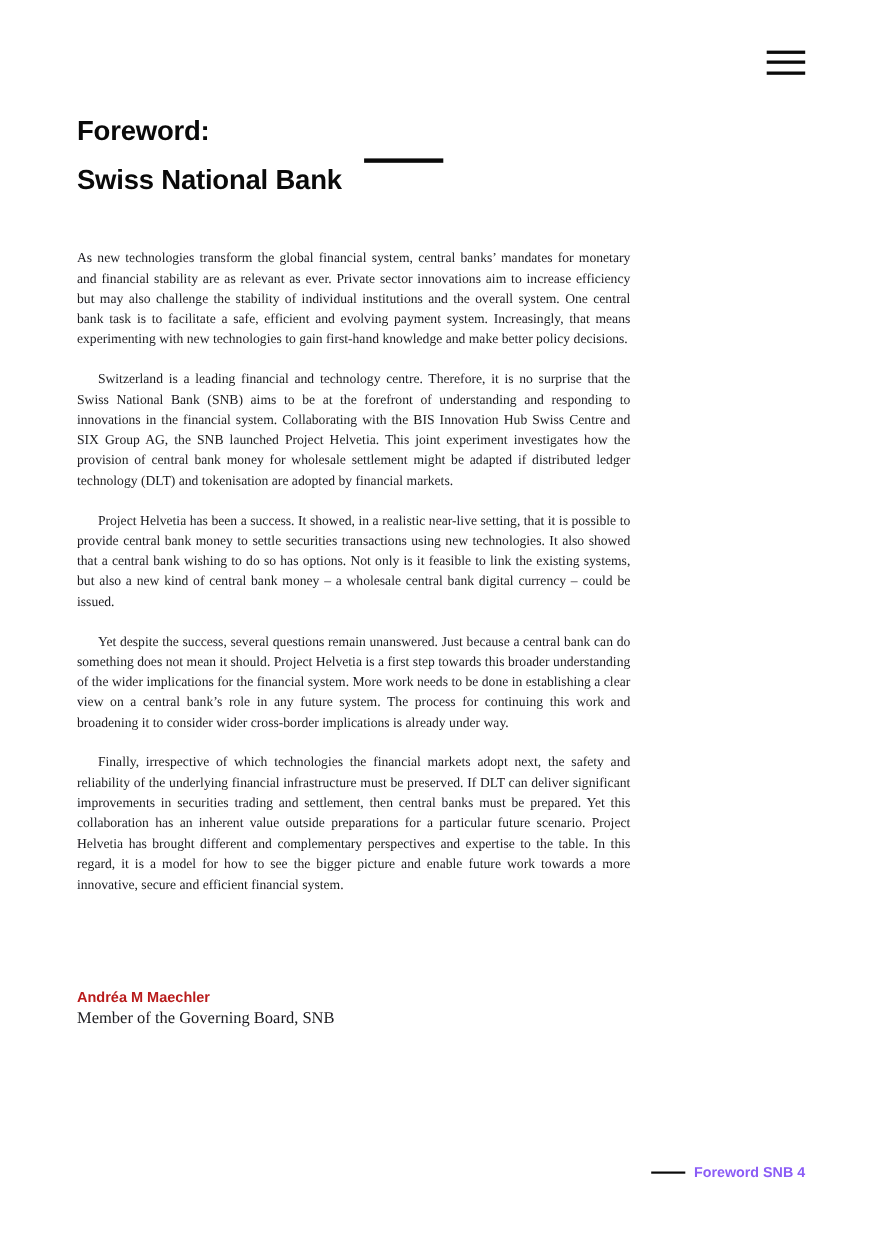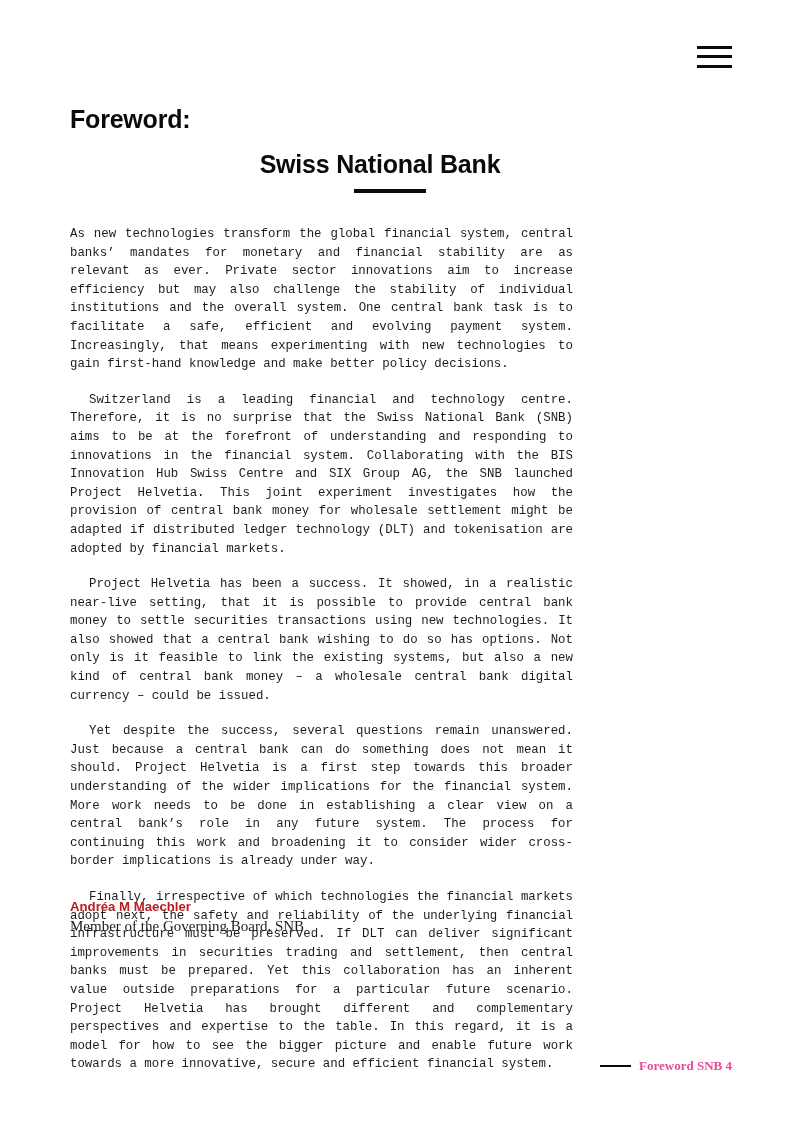--- a/index.html
+++ b/index.html
@@ -53,43 +53,41 @@
     font-family: "Liberation Sans", sans-serif;
     font-weight: 700;
     font-size: 25px;
     line-height: 45px;
     letter-spacing: -0.2px;
     color: #0a0a0a;
     white-space: nowrap;
   }
   .title-line-2 {
     display: flex;
-    align-items: center;
-    flex-direction: column;
   }
   .title-rule {
     display: inline-block;
     width: 72px;
     height: 4px;
     background: #0a0a0a;
     margin-left: 20px;
     margin-top: 2px;
     flex: 0 0 auto;
   }
 
   
   .body-copy {
     position: absolute;
     left: 70px;
     top: 225px;
     width: 503px;
   }
   .para {
     margin: 0 0 17px 0;
-    font-family: Liberation Mono, monospace;
+    font-family: Liberation Serif, serif;
     font-size: 12.4px;
     line-height: 18.6px;
     text-align: justify;
     text-justify: inter-word;
     color: #1c1c20;
     hyphens: none;
   }
   .para.indent {
     text-indent: 19px;
   }
@@ -129,25 +127,25 @@
   }
   .footer-rule {
     display: inline-block;
     width: 31px;
     height: 2px;
     background: #0a0a0a;
     margin-right: 8px;
     flex: 0 0 auto;
   }
   .footer-text {
-    font-family: Liberation Serif, serif;
+    font-family: Liberation Sans, sans-serif;
     font-weight: 700;
     font-size: 13px;
     line-height: 16px;
-    color: #ec4899;
+    color: #8b5cf6;
     white-space: nowrap;
   }
 </style>
 </head>
 <body>
 
 <div class="page">
 
   <div class="logo-mark">
     <span class="bar b1"></span>

